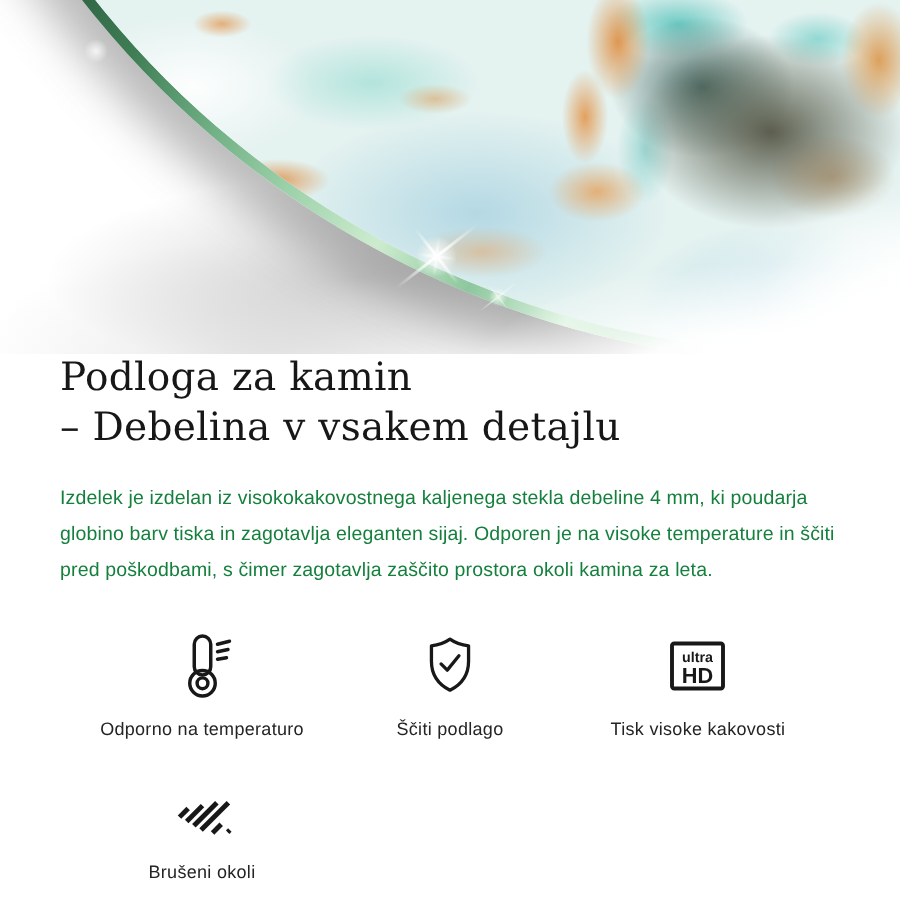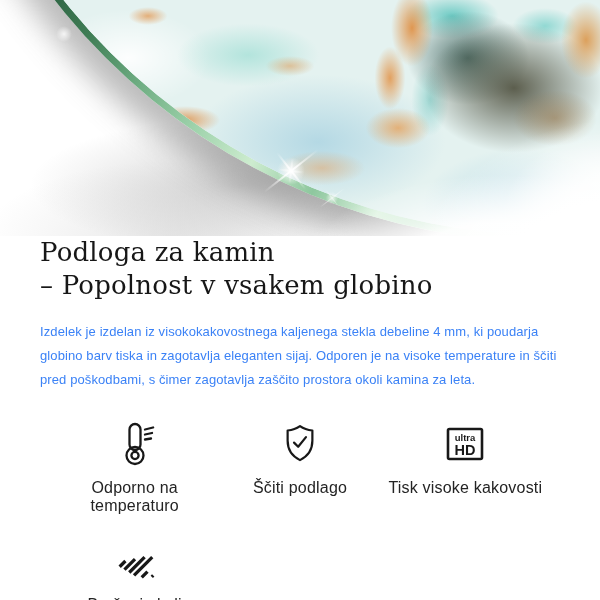--- a/index.html
+++ b/index.html
@@ -57,27 +57,27 @@
   .s-main{left:291px;top:171px;transform:rotate(-38deg);}
   .s-small{left:332px;top:198px;transform:rotate(-38deg) scale(.45);opacity:.8;}
   .glint{position:absolute;left:56px;top:26px;width:16px;height:16px;border-radius:50%;z-index:3;
     background:radial-gradient(circle, rgba(255,255,255,.8), rgba(255,255,255,0) 70%);}
 
   
   .content{position:relative;padding:0 40px;}
   h1{margin:0;font-family:"DejaVu Serif","Liberation Serif",serif;font-weight:400;
      font-size:26px;line-height:1.28;color:#171717;letter-spacing:.2px;}
   h1 span{display:block;}
-  .desc{margin:17px 0 0 0;max-width:548px;font-size:13px;line-height:1.85;color:#3b82f6;letter-spacing:.1px;}
+  .desc{margin:17px 0 0 0;max-width:548px;font-size:13px;line-height:1.85;color:#15803d;letter-spacing:.1px;}
 
   
   .features{margin-top:28px;padding:0 12px;display:grid;grid-template-columns:1fr 1fr 1fr;row-gap:22px;}
   .feature{display:flex;flex-direction:column;align-items:center;}
   .icon-box{height:48px;display:flex;align-items:center;justify-content:center;}
-  .feature .label{margin-top:11px;font-size:16px;color:#242424;letter-spacing:.2px;text-align:center;}
+  .feature .label{margin-top:11px;font-size:12px;color:#242424;letter-spacing:.2px;text-align:center;}
   .icon-box svg{display:block;}
   .uhd-small{font-family:"Liberation Sans",sans-serif;font-size:9.5px;font-weight:700;fill:#181818;}
   .uhd-big{font-family:"Liberation Sans",sans-serif;font-size:14.5px;font-weight:700;fill:#181818;}
 </style>
 </head>
 <body>
 
 <div class="page">
 
   <section class="hero">
@@ -99,21 +99,21 @@
       <i class="ray h"></i>
         <i class="ray v"></i>
         <b class="glow"></b>
     </div>
     <div class="glint"></div>
   </section>
 
   <main class="content">
     <h1>
       <span>Podloga za kamin</span>
-      <span>– Popolnost v vsakem globino</span>
+      <span>– Debelina v vsakem detajlu</span>
     </h1>
     <p class="desc">Izdelek je izdelan iz visokokakovostnega kaljenega stekla debeline 4 mm, ki poudarja globino barv tiska in zagotavlja eleganten sijaj. Odporen je na visoke temperature in ščiti pred poškodbami, s čimer zagotavlja zaščito prostora okoli kamina za leta.</p>
 
     <div class="features">
 
       <div class="feature">
         <div class="icon-box">
           <svg width="48" height="48" viewBox="0 0 48 48" fill="none" stroke="#181818" stroke-width="2.3" stroke-linecap="round" stroke-linejoin="round">
             <rect x="18.5" y="4" width="11" height="26" rx="5.5"></rect>
             <circle cx="24" cy="35.5" r="8.5"></circle>

